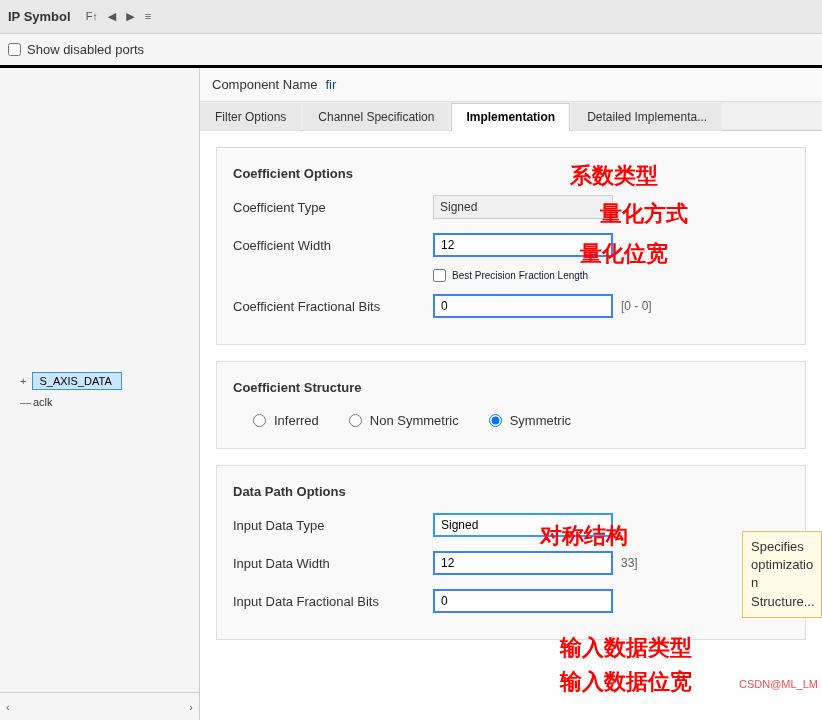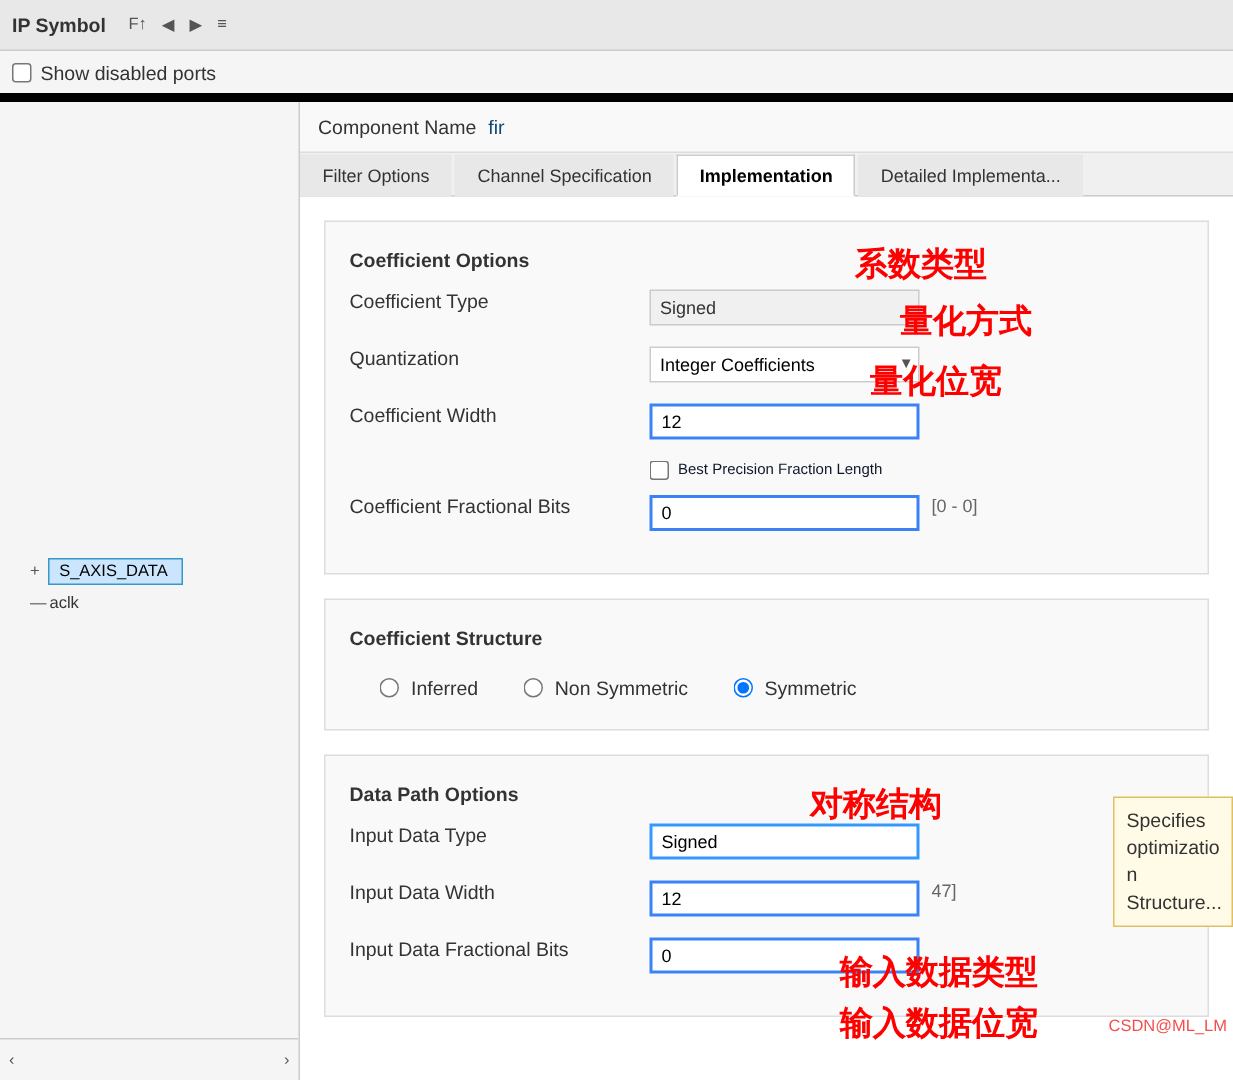--- a/index.html
+++ b/index.html
@@ -30,21 +30,21 @@
       color: #555;
       cursor: pointer;
       padding: 2px 3px;
     }
 
     
     .show-ports-bar {
       display: flex;
       align-items: center;
       background: #f5f5f5;
-      border-bottom: 6px solid #000000;
+      border-bottom: 3px solid #000000;
       padding: 4px 8px;
       height: 34px;
       gap: 6px;
     }
     .show-ports-bar input[type="checkbox"] {
       cursor: pointer;
     }
     .show-ports-label {
       font-size: 13px;
       color: #333;
@@ -192,21 +192,21 @@
 
     
     .form-section {
       background: #f9f9f9;
       border: 1px solid #ddd;
       padding: 14px 16px;
       margin-bottom: 16px;
     }
     .form-row {
       display: flex;
-      align-items: flex-start;
+      align-items: center;
       margin-bottom: 10px;
       min-height: 28px;
     }
     .form-label {
       width: 200px;
       font-size: 13px;
       color: #333;
       flex-shrink: 0;
     }
     .form-input {
@@ -385,31 +385,20 @@
     <div class="content-area" style="position:relative;">
 
       <div class="form-section">
         <div class="section-title">Coefficient Options</div>
 
         <div class="form-row">
           <span class="form-label">Coefficient Type</span>
           <div class="form-static">Signed</div>
         </div>
 
-        <div class="form-row">
-          <span class="form-label">Quantization</span>
-          <div class="form-select-wrapper">
-            <select class="form-select">
-              <option>Integer Coefficients</option>
-              <option>Quantize Only</option>
-              <option>Maximize Dynamic Range</option>
-            </select>
-            <span class="select-arrow">▼</span>
-          </div>
-        </div>
 
         <div class="form-row">
           <span class="form-label">Coefficient Width</span>
           <input class="form-input" type="text" value="12" style="">
         </div>
 
         <div class="form-checkbox-row">
           <input type="checkbox" style="">
           <span class="form-checkbox-label">Best Precision Fraction Length</span>
         </div>
@@ -443,21 +432,21 @@
         <div class="section-title">Data Path Options</div>
 
         <div class="form-row">
           <span class="form-label">Input Data Type</span>
           <input class="form-input" type="text" value="Signed" style="border: 2px solid rgb(51, 153, 255);">
         </div>
 
         <div class="form-row">
           <span class="form-label">Input Data Width</span>
           <input class="form-input" type="text" value="12" style="">
-          <span class="range-hint">47]</span>
+          <span class="range-hint">33]</span>
         </div>
 
         <div class="form-row">
           <span class="form-label">Input Data Fractional Bits</span>
           <input class="form-input" type="text" value="0" style="">
         </div>
       </div>
 
       <div class="annotation" style="top: 30px; left: 370px;">系数类型</div>
       <div class="annotation" style="top: 68px; left: 400px;">量化方式</div>

